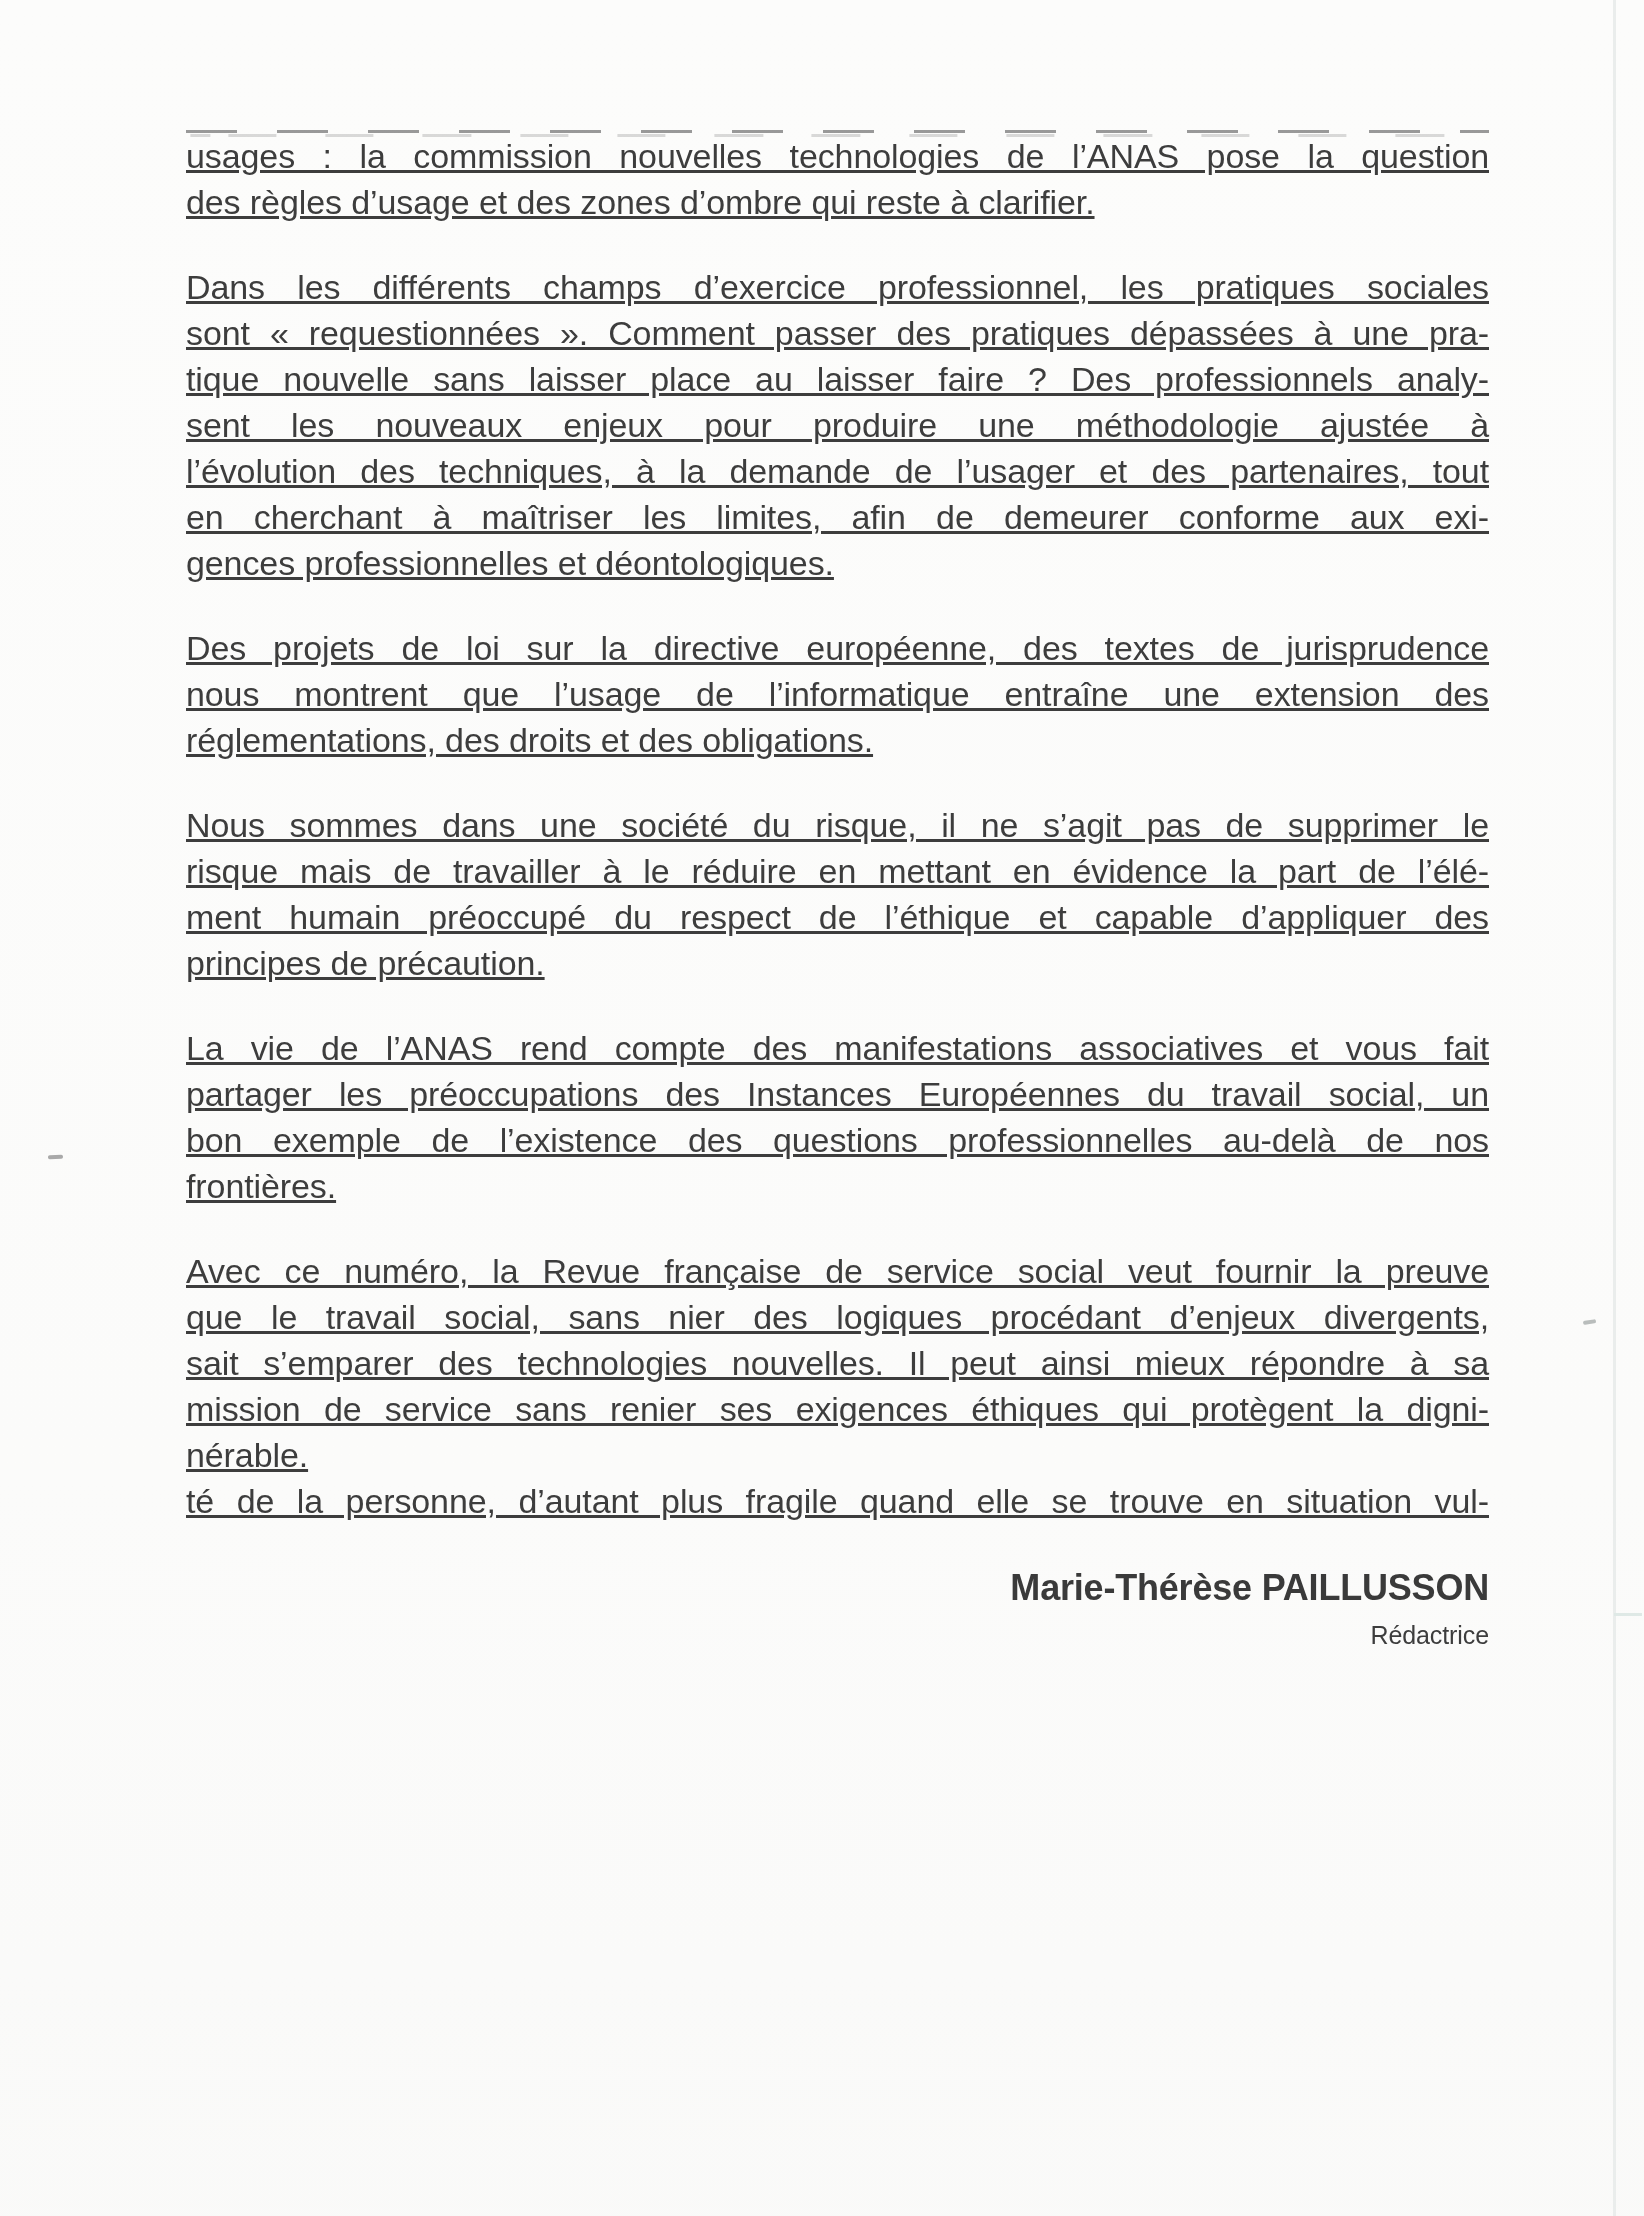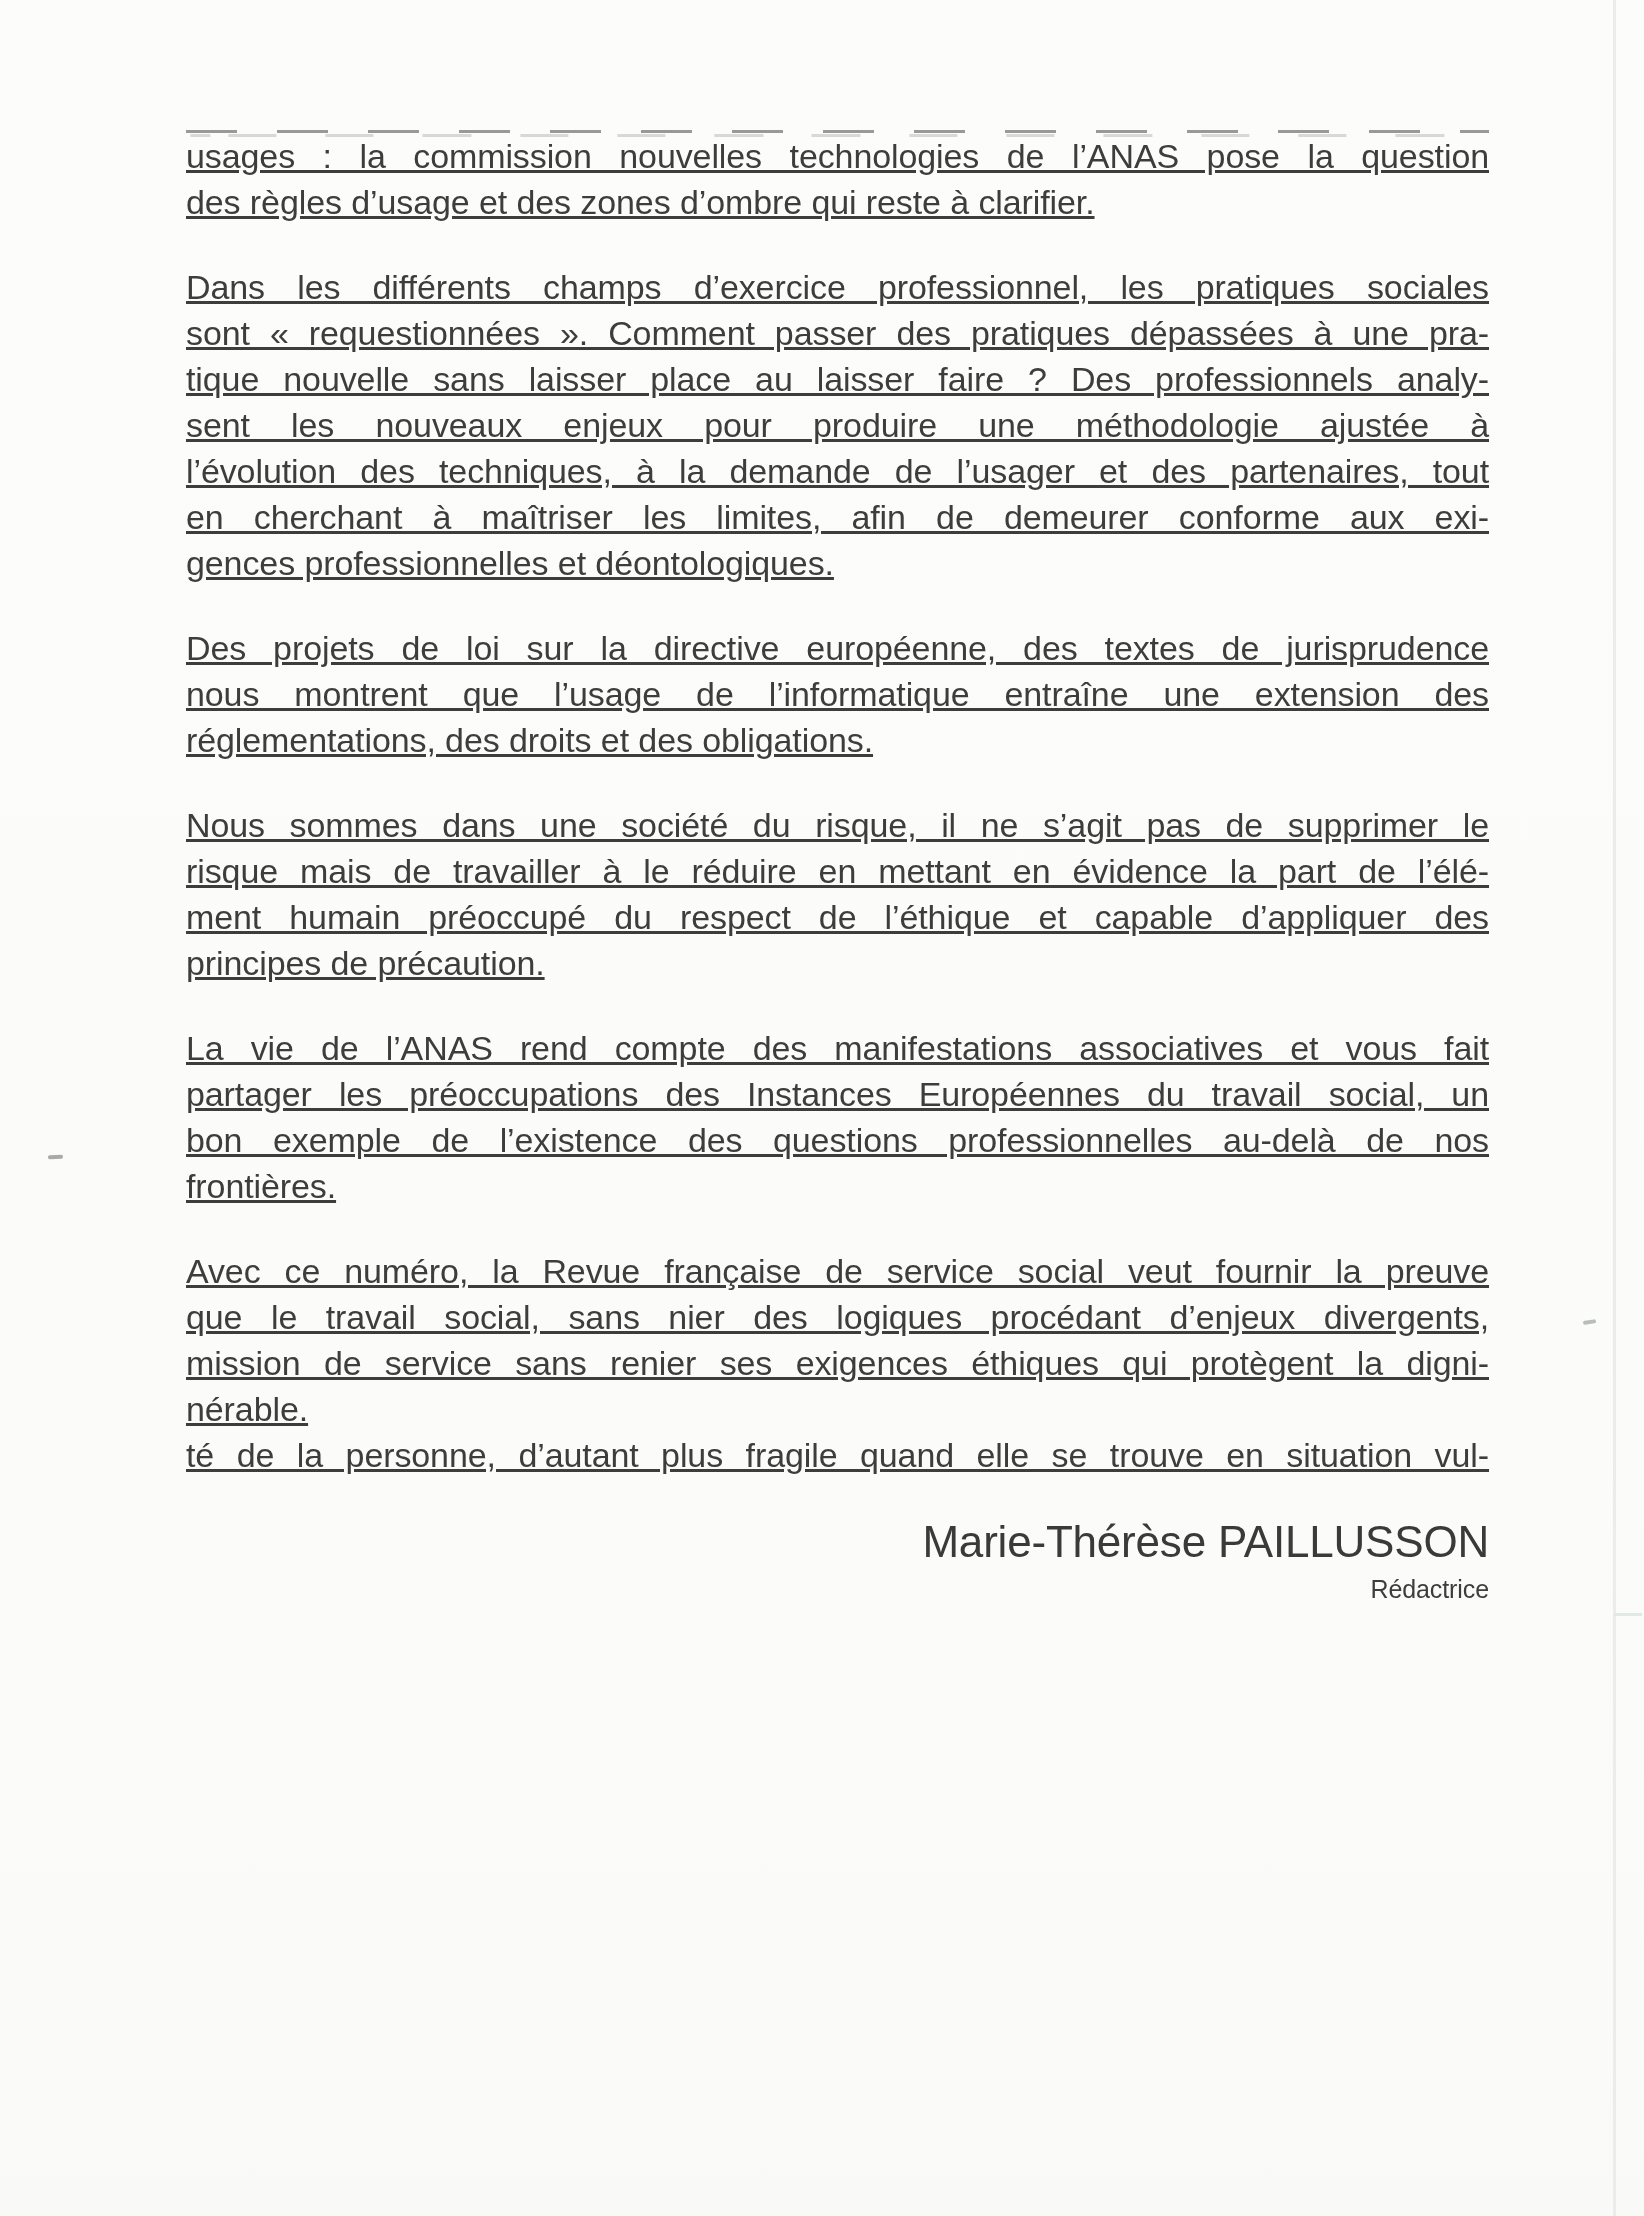--- a/index.html
+++ b/index.html
@@ -52,21 +52,21 @@
   .para { margin: 0 0 39px 0; }
   .para:last-of-type { margin-bottom: 0; }
   .line { text-align: justify; text-align-last: justify; text-decoration: underline; }
   .line.last { text-align-last: auto; }
 
   .signature {
     margin-top: 13.3px;
     text-align: right;
   }
   .sig-name {
-    font-weight: normal; font-size: 44px; line-height: 49px; color: #3a3a3a;
+    font-weight: bold; font-size: 36px; line-height: 49px; color: #3a3a3a;
     letter-spacing: -0.2px;
   }
   .sig-role {
     font-size: 25px; line-height: 47px; color: #3d3d3d;
   }
 </style>
 </head>
 <body>
 
 <div class="page">
@@ -111,20 +111,21 @@
     <div class="para">
       <div class="line">La vie de l’ANAS rend compte des manifestations associatives et vous fait</div>
       <div class="line">partager les préoccupations des Instances Européennes du travail social, un</div>
       <div class="line">bon exemple de l’existence des questions professionnelles au-delà de nos</div>
       <div class="line last">frontières.</div>
     </div>
 
     <div class="para">
       <div class="line">Avec ce numéro, la Revue française de service social veut fournir la preuve</div>
       <div class="line">que le travail social, sans nier des logiques procédant d’enjeux divergents,</div>
+      <div class="line">sait s’emparer des technologies nouvelles. Il peut ainsi mieux répondre à sa</div>
       <div class="line">mission de service sans renier ses exigences éthiques qui protègent la digni-</div>
       <div class="line last">nérable.</div>
       <div class="line">té de la personne, d’autant plus fragile quand elle se trouve en situation vul-</div>
     </div>
 
     <div class="signature">
       <div class="sig-name">Marie-Thérèse PAILLUSSON</div>
       <div class="sig-role">Rédactrice</div>
     </div>
 

